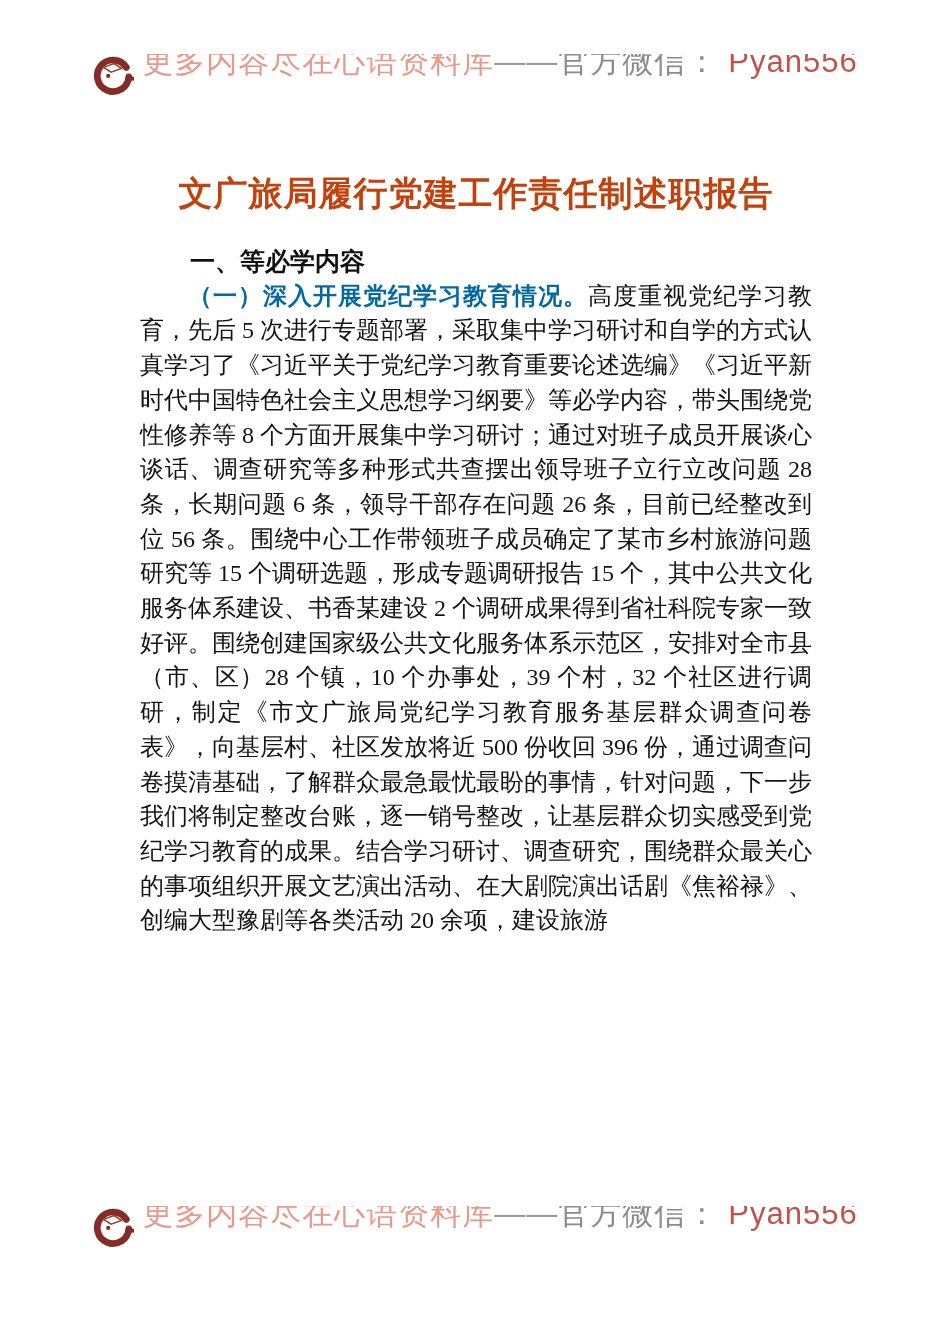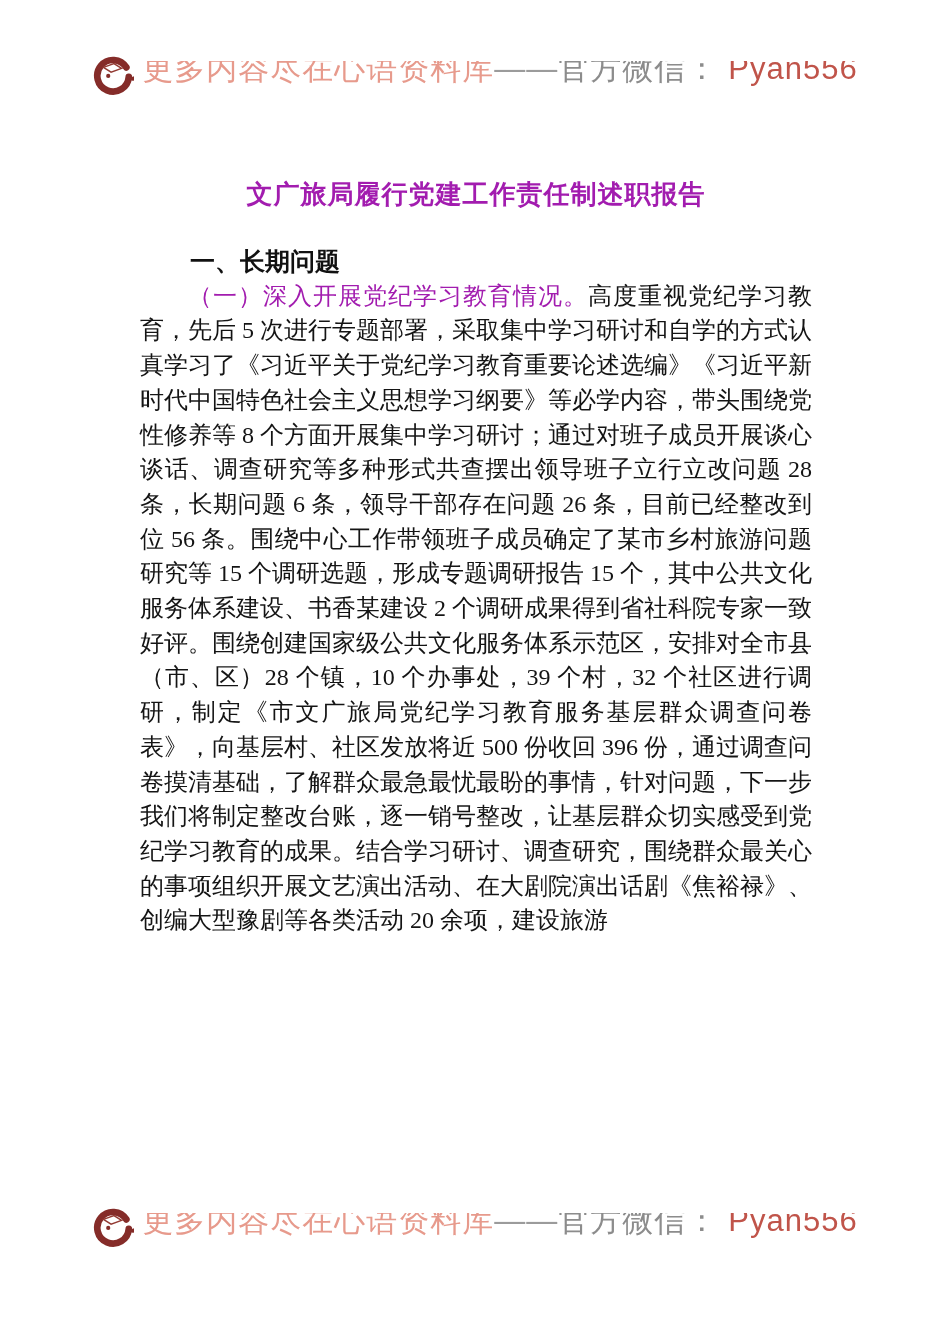--- a/index.html
+++ b/index.html
@@ -15,21 +15,21 @@
     overflow: hidden;
   }
 
   
   .watermark {
     position: absolute;
     left: 0;
     right: 0;
     display: flex;
     justify-content: center;
-    align-items: center;
+    align-items: flex-start;
     gap: 8px;
     pointer-events: none;
   }
   .watermark-top { top: 54px; }
   .watermark-bottom { top: 1206px; }
 
   .wm-logo { width: 42px; height: 42px; flex: 0 0 auto; opacity: 0.92; }
 
   
   .wm-clip { height: 28px; overflow: hidden; }
@@ -49,49 +49,49 @@
 
   
   .content {
     position: absolute;
     top: 168px;
     left: 140px;
     width: 672px;
   }
 
   .doc-title {
-    font-size: 26px;
+    font-size: 34px;
     font-weight: bold;
-    color: #a21caf;
+    color: #c2410c;
     text-align: center;
     letter-spacing: 1px;
     line-height: 52px;
     margin-bottom: 24px;
-    font-family: Liberation Sans, sans-serif;
+    font-family: Liberation Serif, serif;
   }
 
   .para {
     font-size: 24px;
     line-height: 34.7px;
     color: #141414;
     text-align: justify;
     text-indent: 2em;
     word-break: normal;
   }
 
   .section-heading {
     font-size: 25px;
     font-weight: bold;
     color: #111111;
     line-height: 34.7px;
     text-indent: 2em;
     font-family: "Liberation Sans", "DejaVu Sans", sans-serif;
   }
 
-  .para .lead { color: #a21caf; }
+  .para .lead { color: #0369a1; font-weight: bold; }
 </style>
 </head>
 <body>
 
 <div class="page">
 
   <div class="watermark watermark-top">
     <span class="wm-logo">
       <svg viewBox="0 0 44 44" width="42" height="42" aria-hidden="true">
         <path d="M36 14 A16.5 16.5 0 1 0 38.5 24" fill="none" stroke="#7b1b17" stroke-width="7" stroke-linecap="round"></path>
@@ -105,21 +105,21 @@
         <span class="wm-brand">更多内容尽在心语资料库</span><span class="wm-sep">——</span><span class="wm-label">官方微信：</span><span class="wm-id">Pyan556</span>
       </span>
     </span>
   </div>
 
   <div class="content">
 
     <h1 class="doc-title">文广旅局履行党建工作责任制述职报告</h1>
 
 
-    <h2 class="section-heading">一、长期问题</h2>
+    <h2 class="section-heading">一、等必学内容</h2>
 
     <p class="para"><span class="lead">（一）深入开展党纪学习教育情况。</span><span>高度重视党纪学习教育，先后 5 次进行专题部署，采取集中学习研讨和自学的方式认真学习了《习近平关于党纪学习教育重要论述选编》《习近平新时代中国特色社会主义思想学习纲要》等必学内容，带头围绕党性修养等 8 个方面开展集中学习研讨；通过对班子成员开展谈心谈话、调查研究等多种形式共查摆出领导班子立行立改问题 28 条，长期问题 6 条，领导干部存在问题 26 条，目前已经整改到位 56 条。围绕中心工作带领班子成员确定了某市乡村旅游问题研究等 15 个调研选题，形成专题调研报告 15 个，其中公共文化服务体系建设、书香某建设 2 个调研成果得到省社科院专家一致好评。围绕创建国家级公共文化服务体系示范区，安排对全市县（市、区）28 个镇，10 个办事处，39 个村，32 个社区进行调研，制定《市文广旅局党纪学习教育服务基层群众调查问卷表》，向基层村、社区发放将近 500 份收回 396 份，通过调查问卷摸清基础，了解群众最急最忧最盼的事情，针对问题，下一步我们将制定整改台账，逐一销号整改，让基层群众切实感受到党纪学习教育的成果。结合学习研讨、调查研究，围绕群众最关心的事项组织开展文艺演出活动、在大剧院演出话剧《焦裕禄》、创编大型豫剧等各类活动 20 余项，建设旅游</span></p>
 
   </div>
 
   <div class="watermark watermark-bottom">
     <span class="wm-logo">
       <svg viewBox="0 0 44 44" width="42" height="42" aria-hidden="true">
         <path d="M36 14 A16.5 16.5 0 1 0 38.5 24" fill="none" stroke="#7b1b17" stroke-width="7" stroke-linecap="round"></path>
         <path d="M38.5 24 q4 3 5.5 1.5" fill="none" stroke="#7b1b17" stroke-width="4" stroke-linecap="round"></path>

